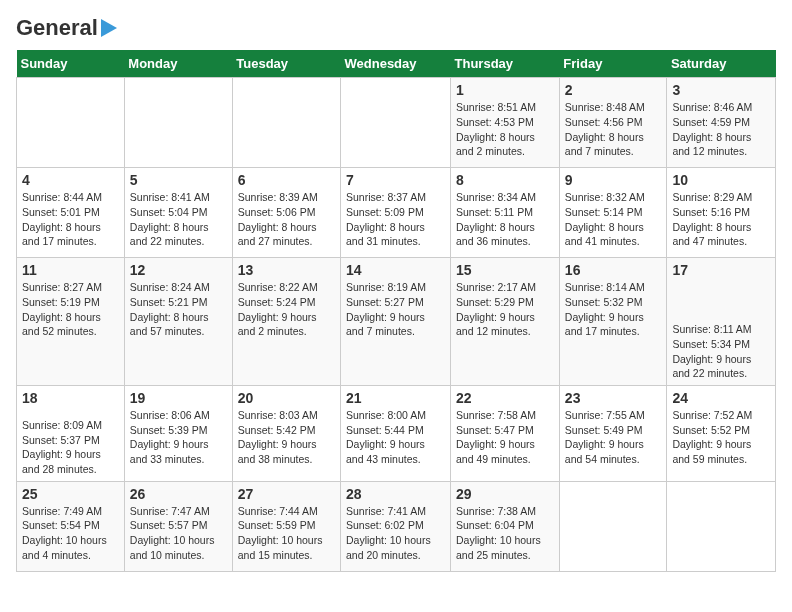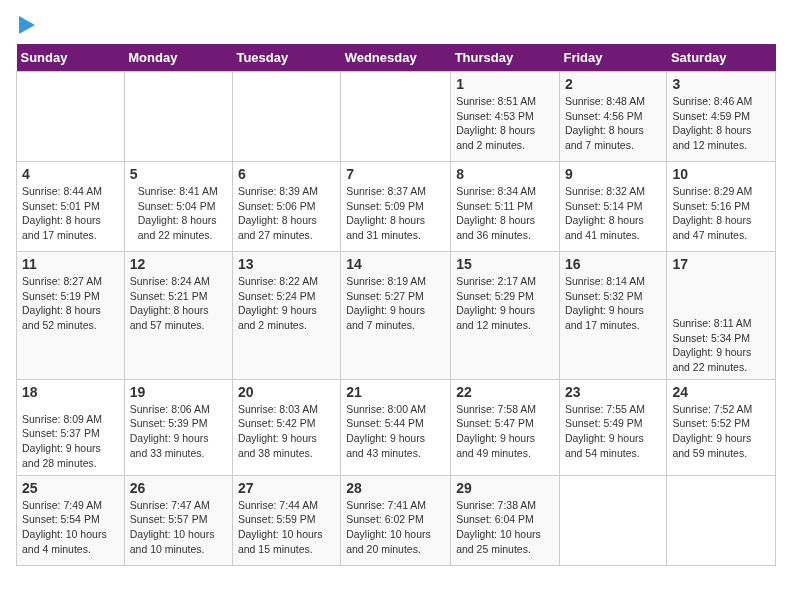--- a/index.html
+++ b/index.html
@@ -43,21 +43,21 @@
       font-size: 16px;
       font-weight: normal;
       color: #555;
     }
     table {
       width: 100%;
       border-collapse: collapse;
       font-size: 11px;
     }
     thead tr th {
-      background: #701a75;
+      background: #15803d;
       color: #fff;
       padding: 6px 4px;
       text-align: left;
       font-size: 13px;
       font-weight: bold;
     }
     tbody tr td {
       border: 1px solid #ccc;
       vertical-align: top;
       padding: 4px 5px;
@@ -88,20 +88,21 @@
     }
   </style>
 </head>
 <body>
 
 <div class="header-area">
   <div class="logo">
     <div class="logo-row">
       <div>
         <div style="display:flex; align-items:center;">
+          <span class="logo-text">General</span>
           <div style="width:0;height:0;border-top:9px solid transparent;border-bottom:9px solid transparent;border-left:16px solid #3a9ad9;margin-left:3px;margin-top:0;"></div>
         </div>
       </div>
     </div>
   </div>
   <div class="title-area">
     <h1></h1>
     <h2></h2>
   </div>
 </div>
@@ -149,21 +150,21 @@
       <tr>
         <td>
           <span class="day-num">4</span>
           <div class="day-info" style="white-space: pre-line;">Sunrise: 8:44 AM
 Sunset: 5:01 PM
 Daylight: 8 hours
 and 17 minutes.</div>
         </td>
         <td>
           <span class="day-num">5</span>
-          <div class="day-info" style="white-space: pre-line; margin-left: 8px;">Sunrise: 8:41 AM
+          <div class="day-info" style="white-space: pre-line;">Sunrise: 8:41 AM
 Sunset: 5:04 PM
 Daylight: 8 hours
 and 22 minutes.</div>
         </td>
         <td>
           <span class="day-num">6</span>
           <div class="day-info" style="white-space: pre-line;">Sunrise: 8:39 AM
 Sunset: 5:06 PM
 Daylight: 8 hours
 and 27 minutes.</div>

